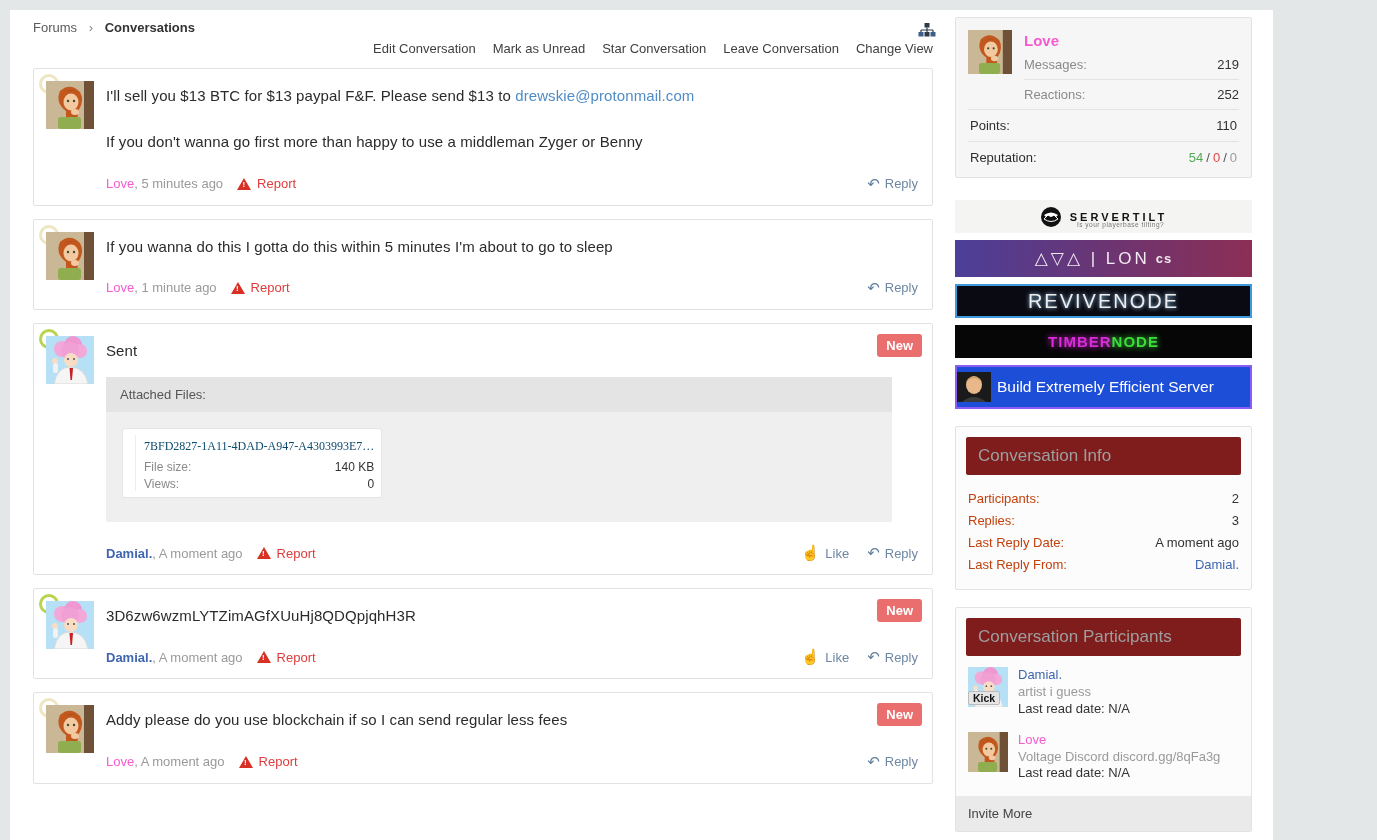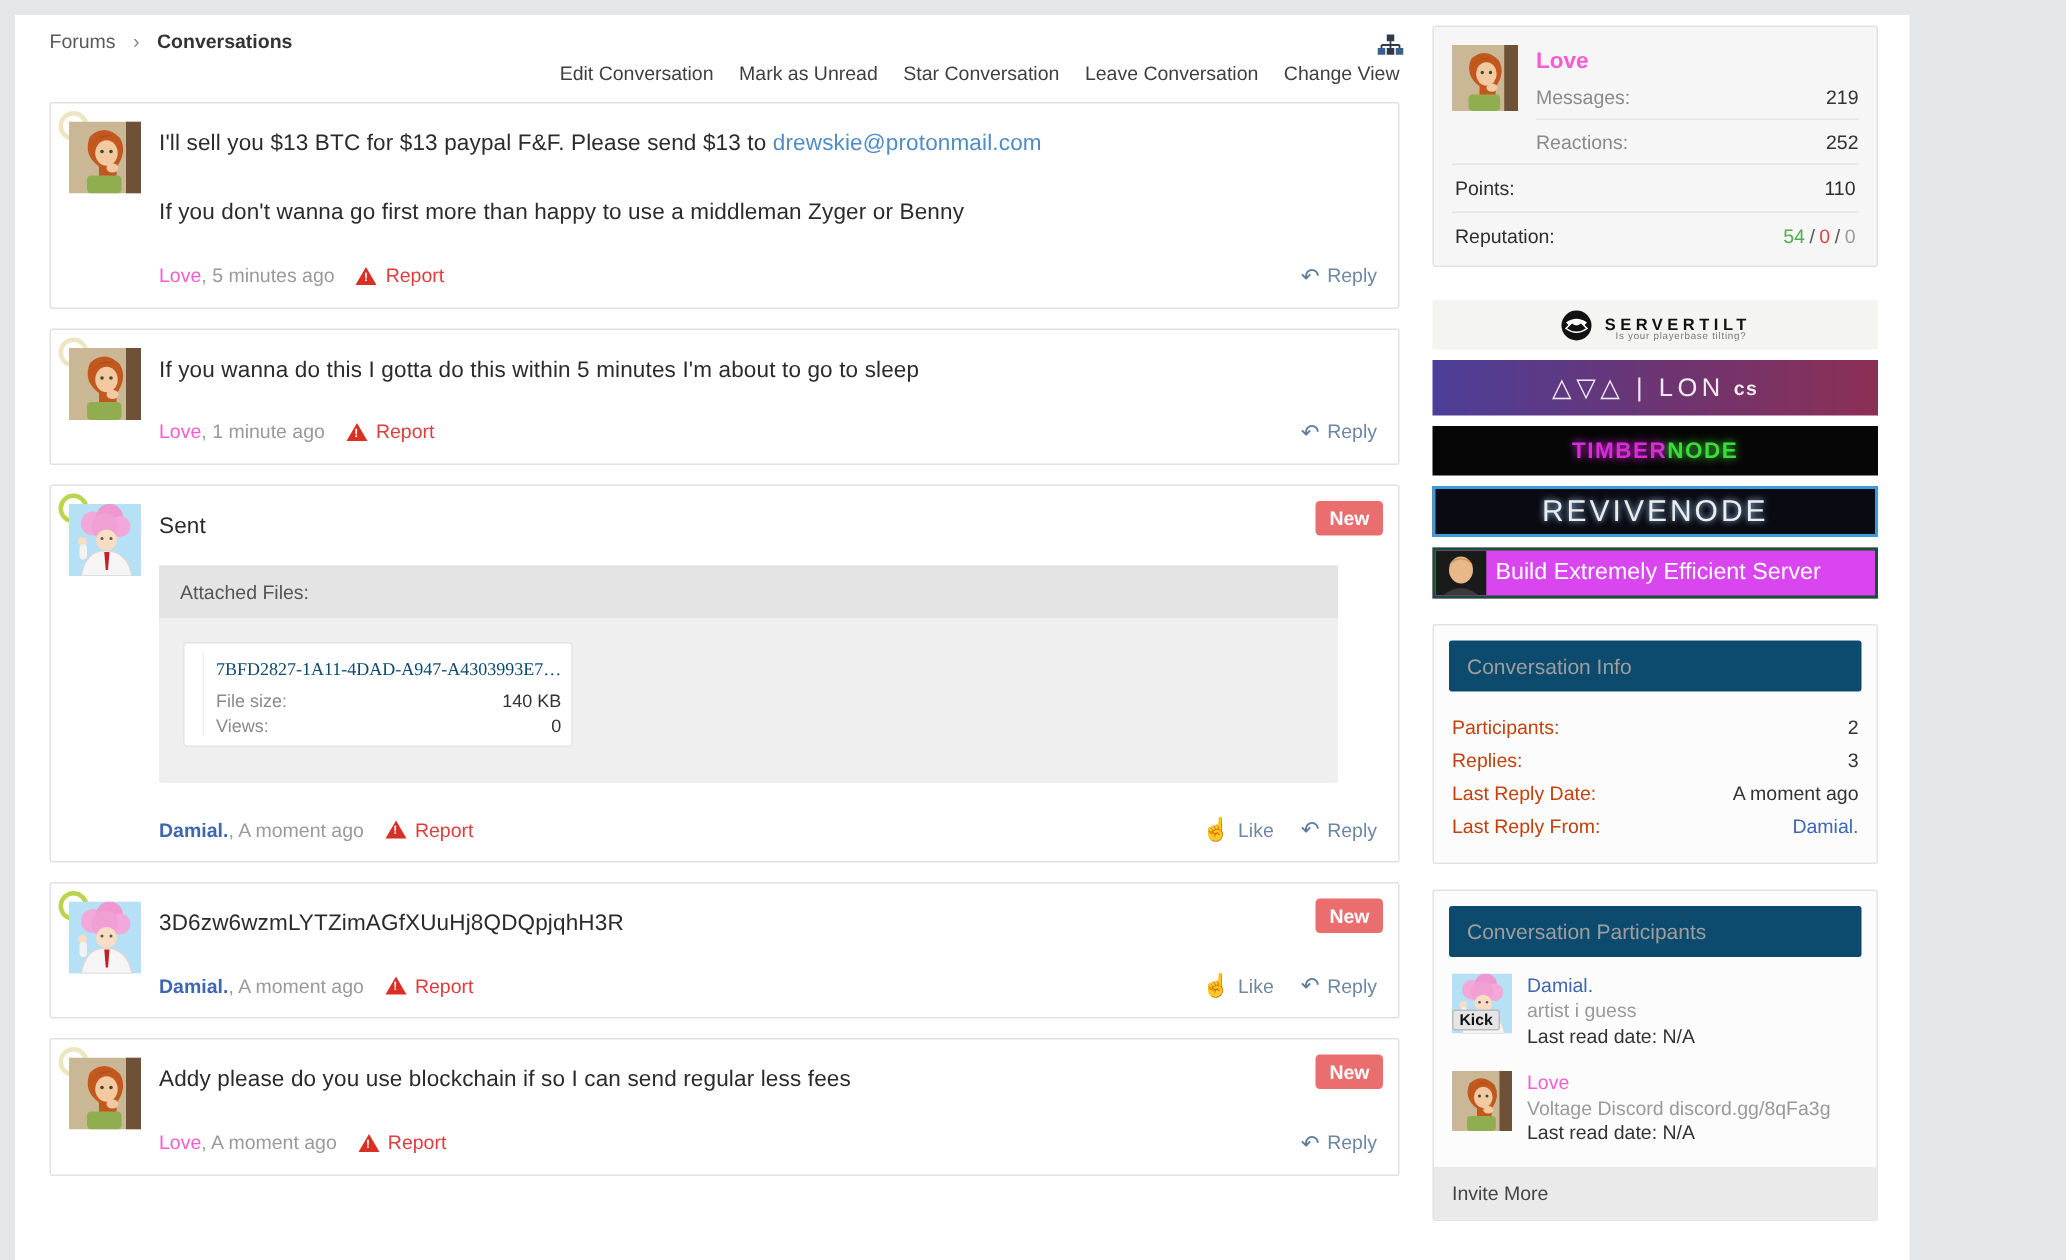--- a/index.html
+++ b/index.html
@@ -81,27 +81,27 @@
   .bn-servertilt .bt { color:#111; font-weight:bold; font-size:11px; letter-spacing:3px; }
   .bn-servertilt .tag { position:absolute; left:122px; top:21px; font-size:6.5px; color:#777; letter-spacing:.5px; }
   .bn-avalon { height:37px; background:linear-gradient(90deg,#4c3f99,#6b3573,#8c2f55); color:#f2e9f2; }
   .bn-avalon .thin { font-size:17px; letter-spacing:3px; font-weight:300; }
   .bn-avalon .bold { font-size:13px; font-weight:bold; margin-left:6px; letter-spacing:1px; }
   .bn-timbernode { height:33px; background:#060606; font-weight:bold; font-size:15px; letter-spacing:1px; }
   .bn-timbernode .p1 { color:#d92cd9; text-shadow:0 0 6px #d92cd9; }
   .bn-timbernode .p2 { color:#3ddc3d; text-shadow:0 0 6px #3ddc3d; }
   .bn-revivenode { height:34px; background:#0a0a12; border:2px solid #3f9adb; }
   .bn-revivenode span { color:#ececec; font-size:20px; letter-spacing:2px; font-weight:300; text-shadow:0 0 4px #9fd4ff; }
-  .bn-build { height:34px; background:#d946ef; border:2px solid #14532d; justify-content:flex-start; }
+  .bn-build { height:44px; background:#1d4ed8; border:2px solid #8b5cf6; justify-content:flex-start; }
   .bn-build .face { width:34px; height:30px; margin-right:6px; }
   .bn-build span { color:#fff; font-size:15.5px; }
 
   .panel { margin-top:17px; background:#fcfcfc; border:1px solid #e3e3e3; border-radius:2px; }
   .panel-pad { padding:10px; }
-  .panel-header { background:#0c4a6e; border-radius:2px; color:#9e9e9e; font-size:14px; padding:9px 12px; }
+  .panel-header { background:#7f1d1d; border-radius:2px; color:#9e9e9e; font-size:17px; padding:9px 12px; }
   .info-rows { padding:12px 12px 14px 12px; }
   .info-row { display:flex; justify-content:space-between; font-size:13px; padding:3.5px 0; }
   .info-row .lbl { color:#c2410c; } .info-row .val { color:#333; }
   .info-row .val-link { color:#3f66b0; text-decoration:none; cursor:pointer; }
 
   .participant { display:flex; padding:9px 12px 6px 12px; }
   .pt-avatar { position:relative; width:40px; height:40px; flex:0 0 40px; cursor:pointer; }
   .kick-badge { position:absolute; left:0px; bottom:2px; background:#e5e5e5; border:1px solid #bbb;
                 font-size:10.5px; font-weight:bold; color:#111; padding:0px 4px; border-radius:2px; z-index:2; }
   .pt-meta { margin-left:10px; font-size:13px; line-height:1.25; }
@@ -372,26 +372,26 @@
           <path d="M4 9 Q11 4 18 9 L14 13 Q11 10 8 13 Z" fill="#fff"></path>
           <path d="M18 13 Q11 18 4 13 L8 9 Q11 12 14 9 Z" fill="#111" stroke="#fff" stroke-width="1"></path>
         </svg>
         <span class="bt">SERVERTILT</span>
         <span class="tag">Is your playerbase tilting?</span>
       </div>
       <div class="banner bn-avalon">
         <span class="thin">△▽△ | LON</span>
         <span class="bold">cs</span>
       </div>
+      <div class="banner bn-revivenode">
+        <span>REVIVENODE</span>
+      </div>
       <div class="banner bn-timbernode">
         <span class="p1">TIMBER</span>
         <span class="p2">NODE</span>
-      </div>
-      <div class="banner bn-revivenode">
-        <span>REVIVENODE</span>
       </div>
       <div class="banner bn-build">
         <svg class="face" viewBox="0 0 34 30">
           <rect width="34" height="30" fill="#1a1a1a"></rect>
           <ellipse cx="17" cy="13" rx="8" ry="9" fill="#e8b88a"></ellipse>
           <path d="M9 10 Q17 2 25 10 Q23 5 17 5 Q11 5 9 10Z" fill="#c99a55"></path>
           <path d="M5 30 Q17 20 29 30 Z" fill="#3a3a3a"></path>
         </svg>
         <span>Build Extremely Efficient Server</span>
       </div>

